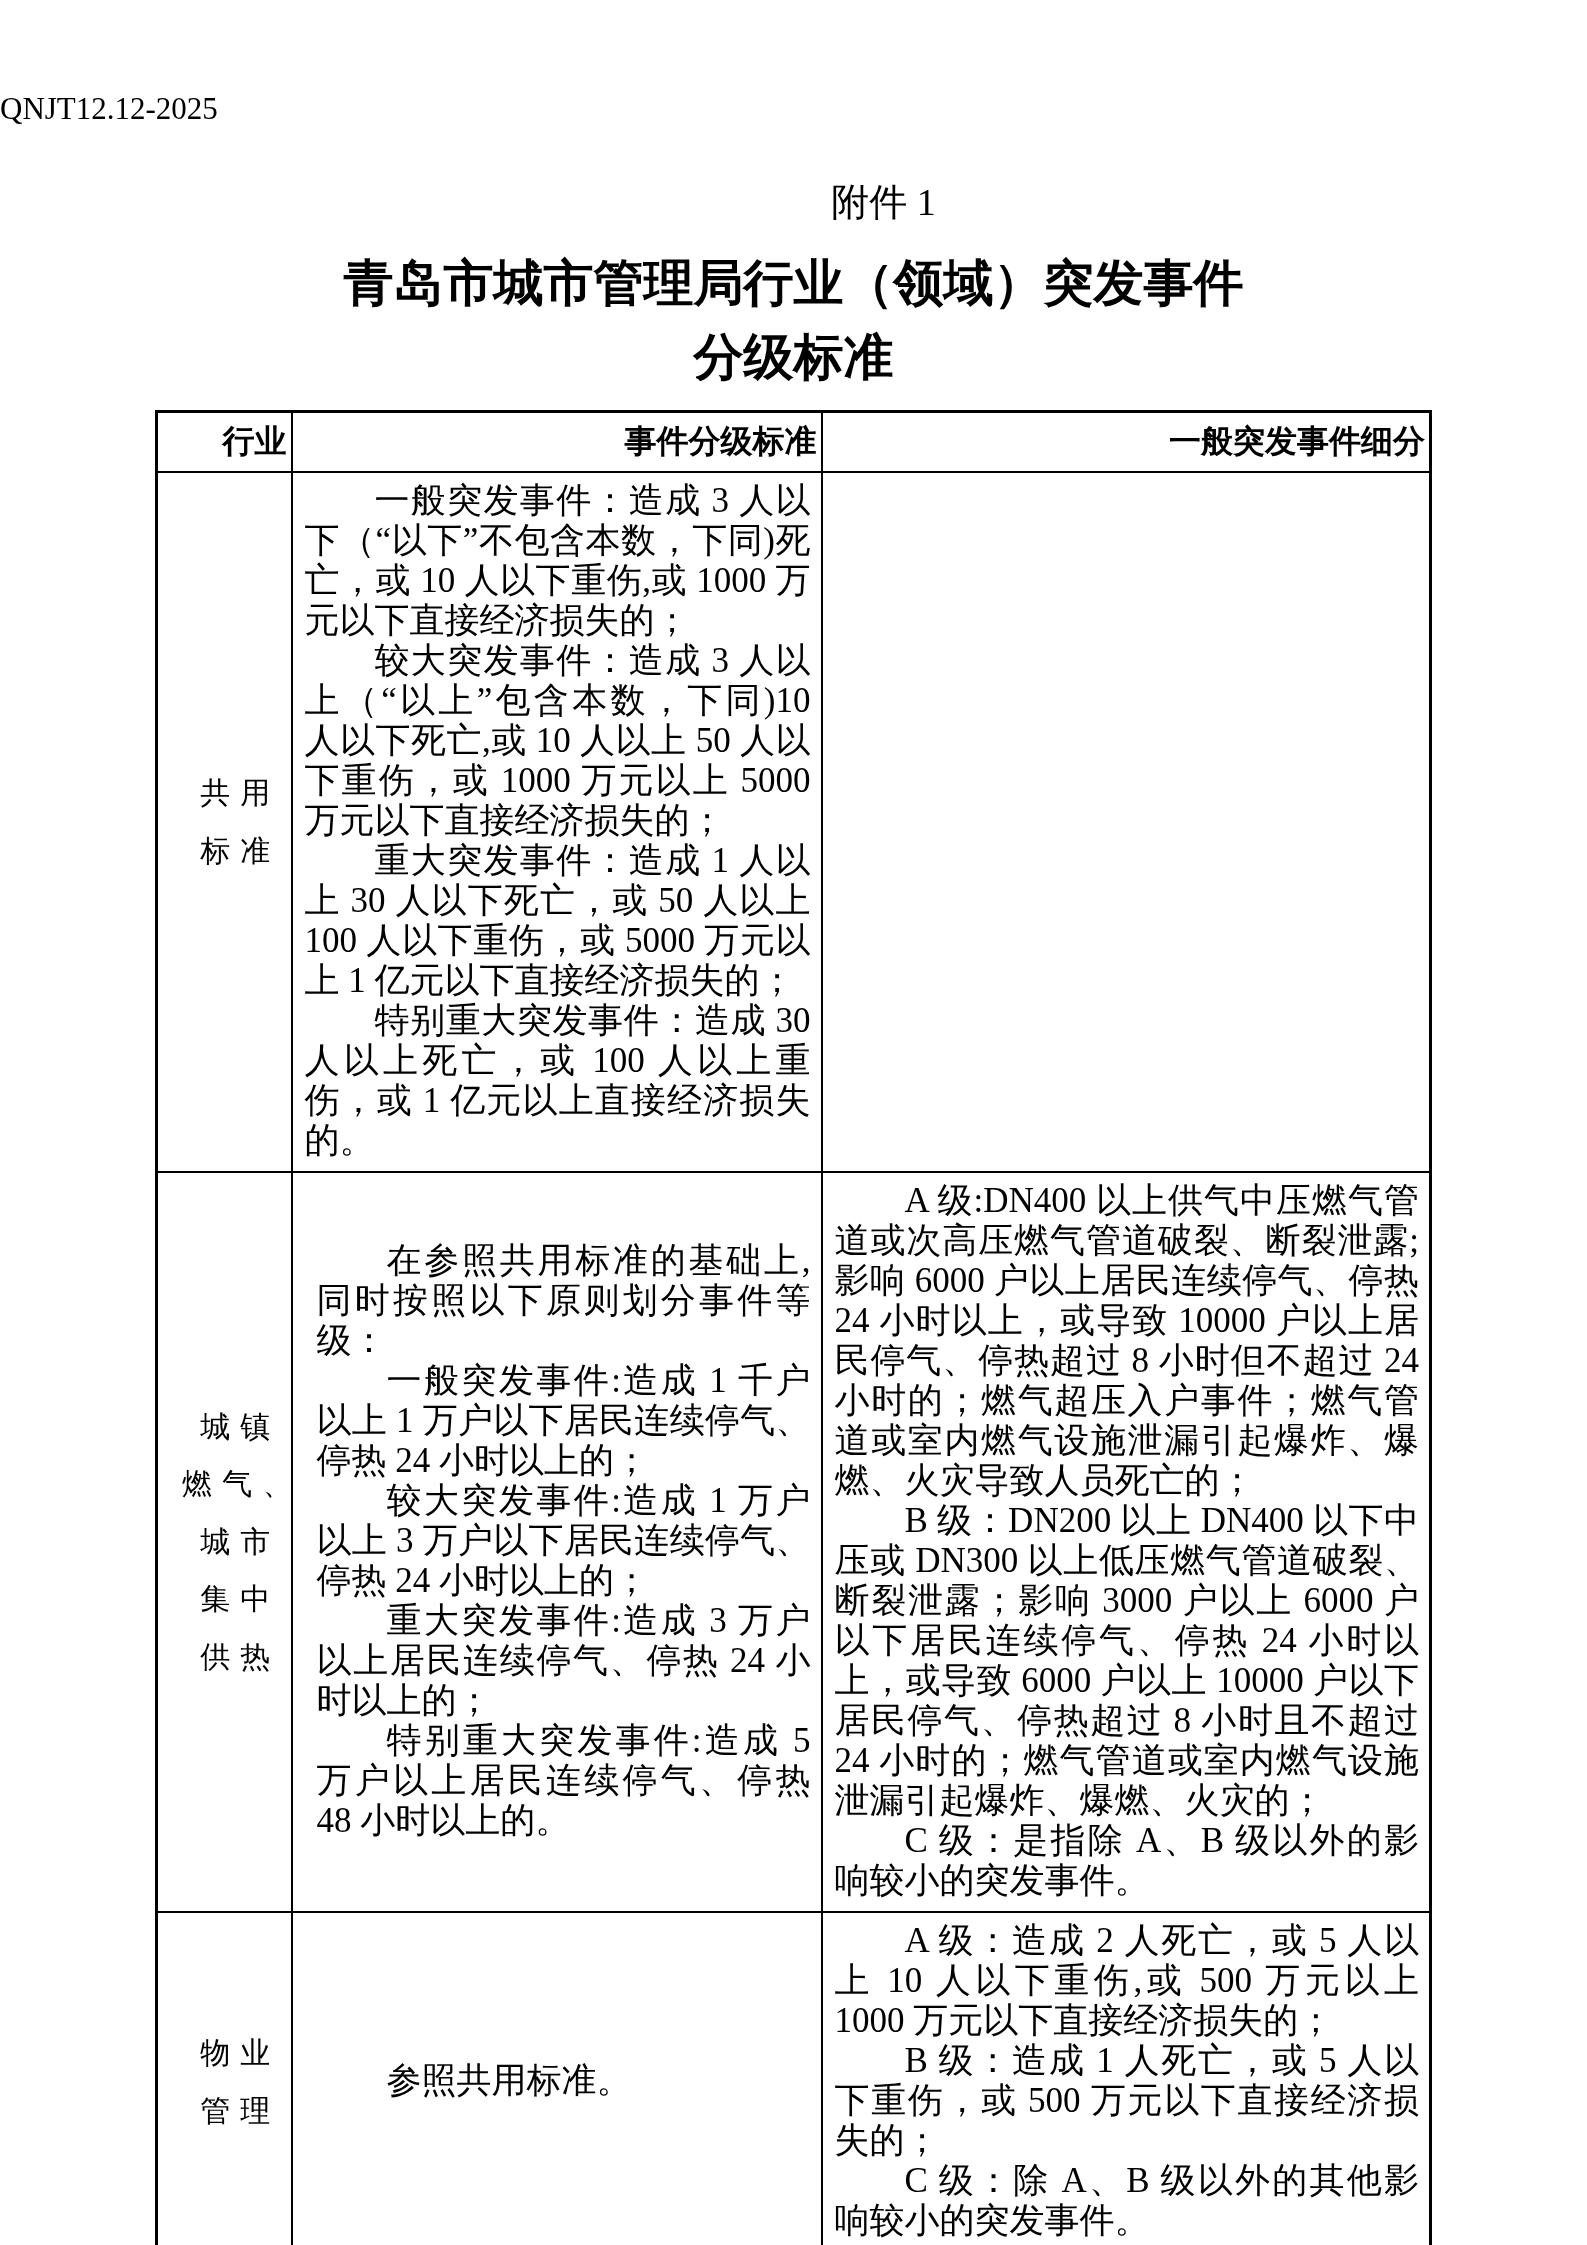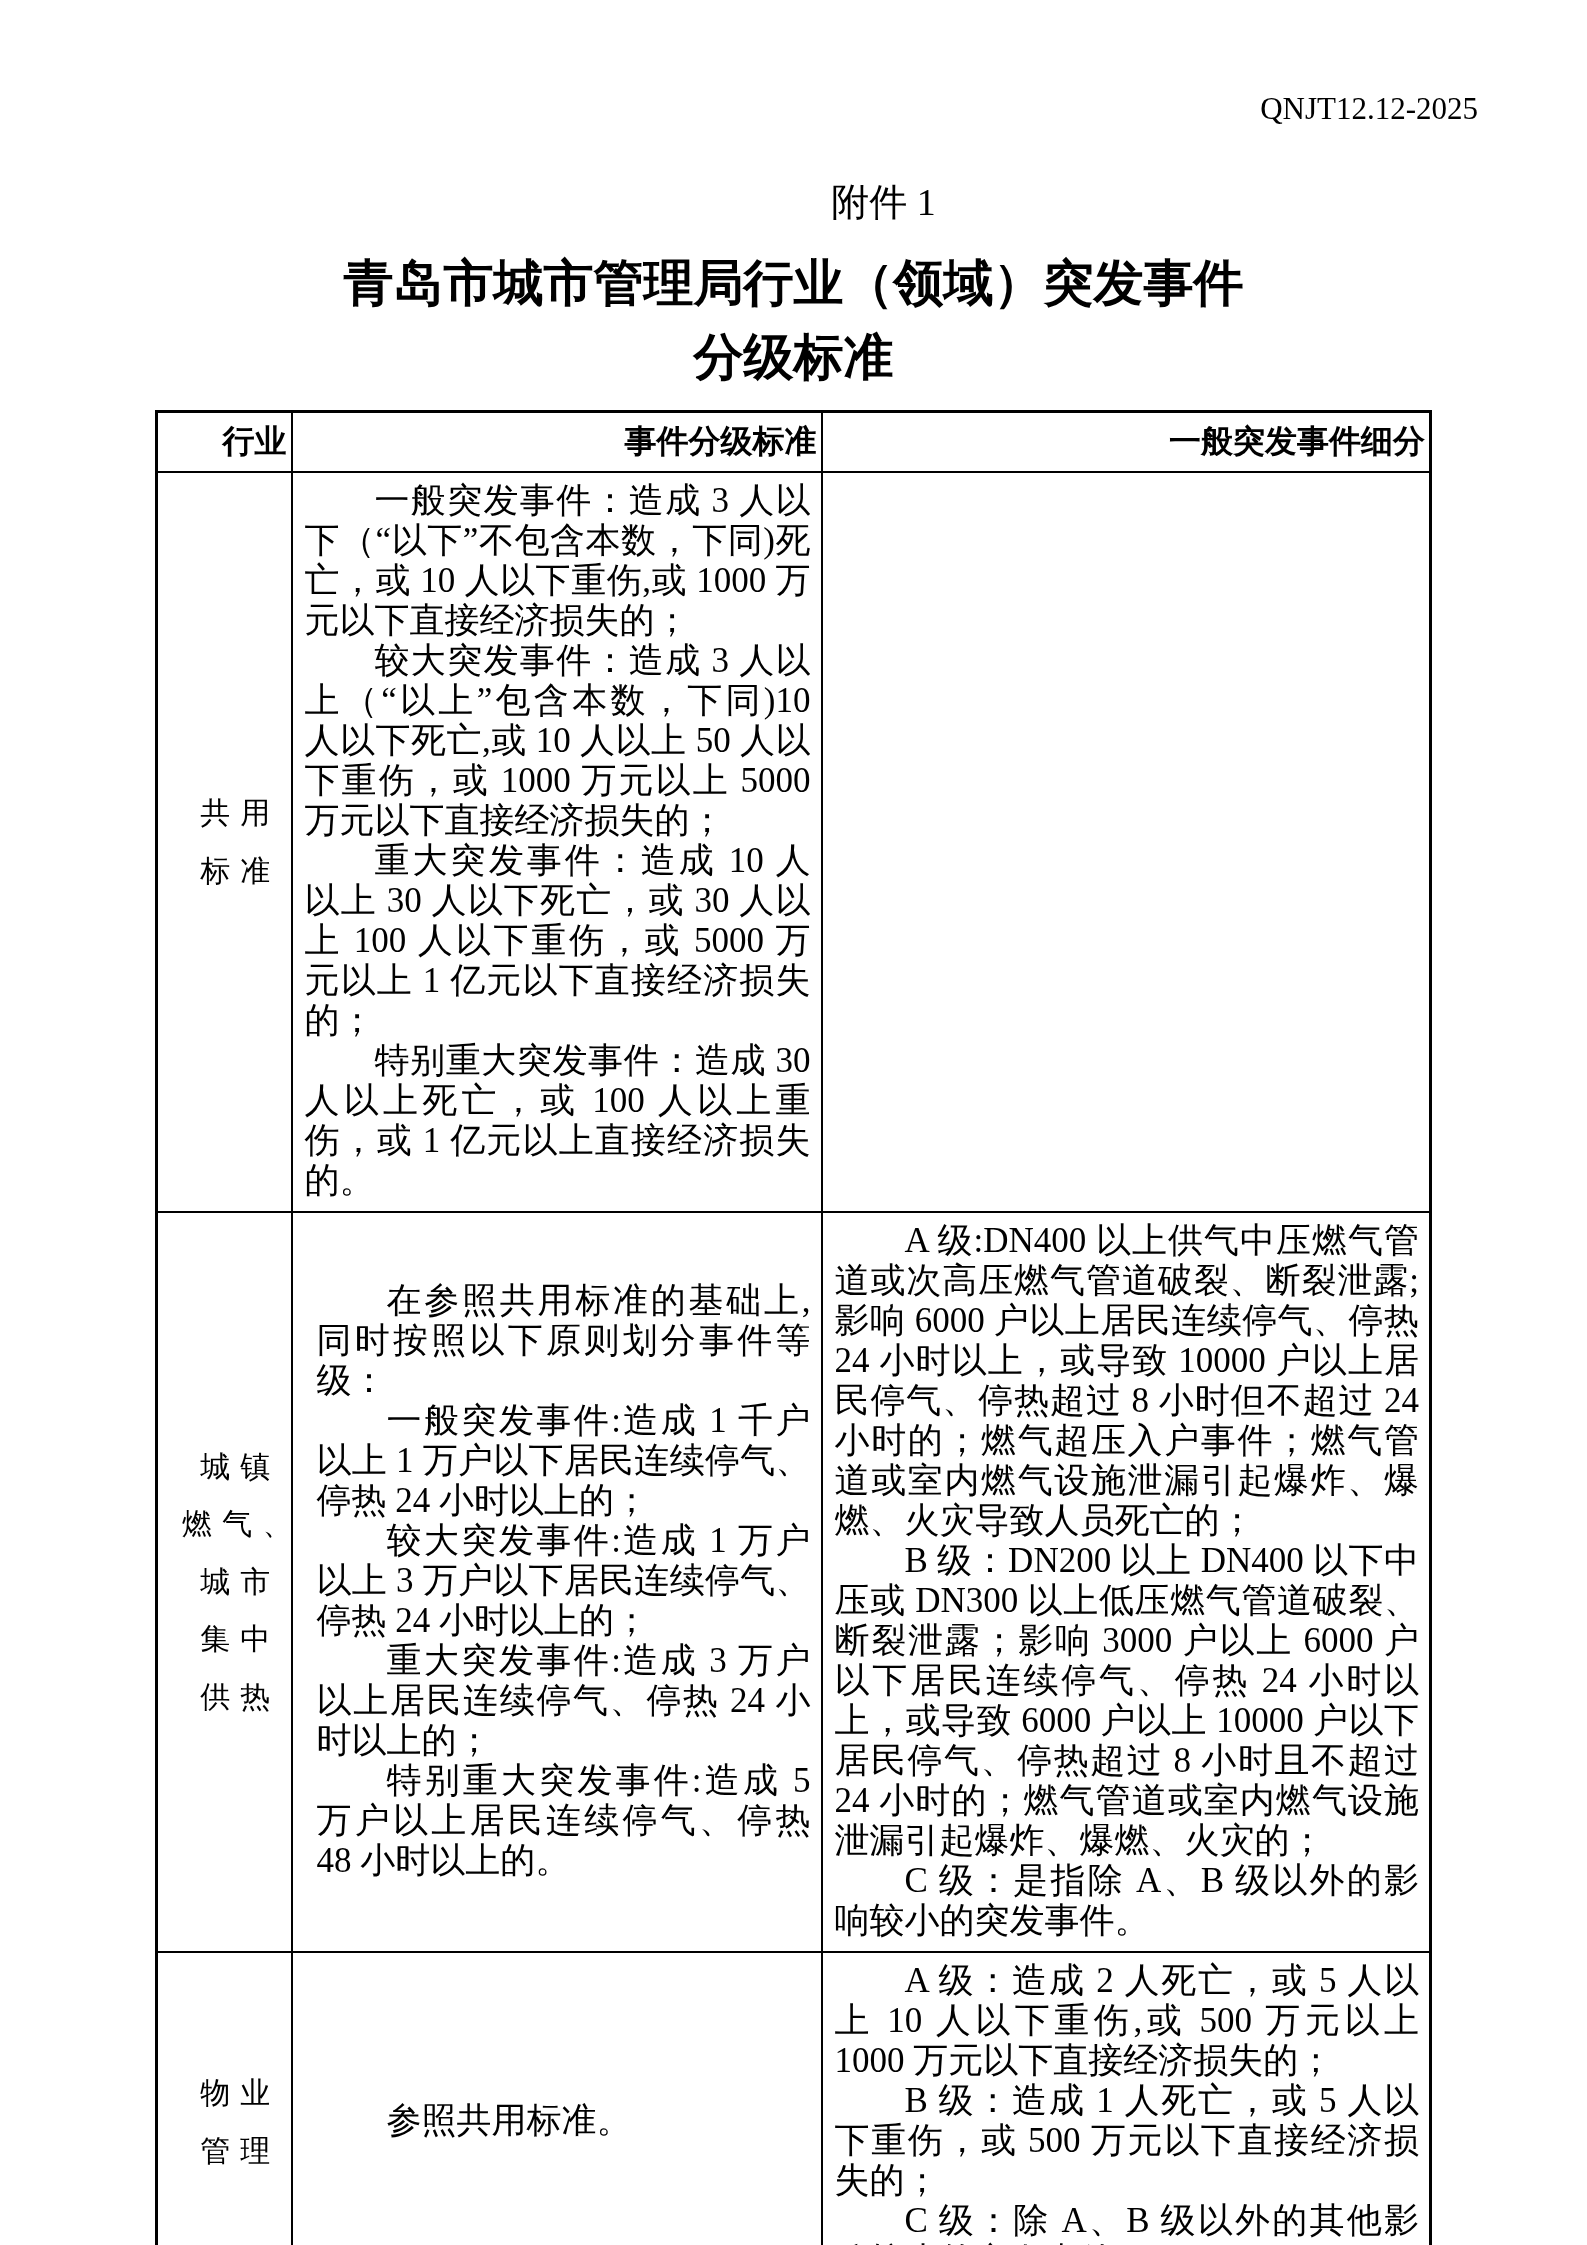--- a/index.html
+++ b/index.html
@@ -9,21 +9,21 @@
     width: 1587px;
     height: 2245px;
     margin: 0 auto;
     background: #ffffff;
     color: #000000;
     padding-top: 92px;
     font-family: "Liberation Serif", "DejaVu Serif", serif;
     overflow: hidden;
   }
   .doc-number {
-    text-align: right;
+    text-align: left;
     padding-right: 109px;
     font-size: 31px;
     line-height: 1.1;
     font-family: "Liberation Serif", "DejaVu Serif", serif;
   }
   .attachment-label {
     margin: 54px 0 8px 180px;
     font-size: 38px;
     line-height: 1.2;
     font-family: "Liberation Serif", "DejaVu Serif", serif;
@@ -109,21 +109,21 @@
     </thead>
     <tbody>
       <tr>
         <td class="industry-cell v-mid">
             <div>共用</div>
             <div>标准</div>
           </td>
         <td class="text-cell v-top">
             <p>一般突发事件：造成 3 人以下（“以下”不包含本数，下同)死亡，或 10 人以下重伤,或 1000 万元以下直接经济损失的；</p>
             <p>较大突发事件：造成 3 人以上（“以上”包含本数，下同)10 人以下死亡,或 10 人以上 50 人以下重伤，或 1000 万元以上 5000 万元以下直接经济损失的；</p>
-            <p>重大突发事件：造成 10 人以上 30 人以下死亡，或 30 人以上 100 人以下重伤，或 5000 万元以上 1 亿元以下直接经济损失的；</p>
+            <p>重大突发事件：造成 1 人以上 30 人以下死亡，或 50 人以上 100 人以下重伤，或 5000 万元以上 1 亿元以下直接经济损失的；</p>
             <p>特别重大突发事件：造成 30 人以上死亡，或 100 人以上重伤，或 1 亿元以上直接经济损失的。</p>
           </td>
         <td class="text-cell v-top"></td>
       </tr>
       <tr>
         <td class="industry-cell v-mid">
             <div>城镇</div>
             <div>燃气、</div>
             <div>城市</div>
             <div>集中</div>

